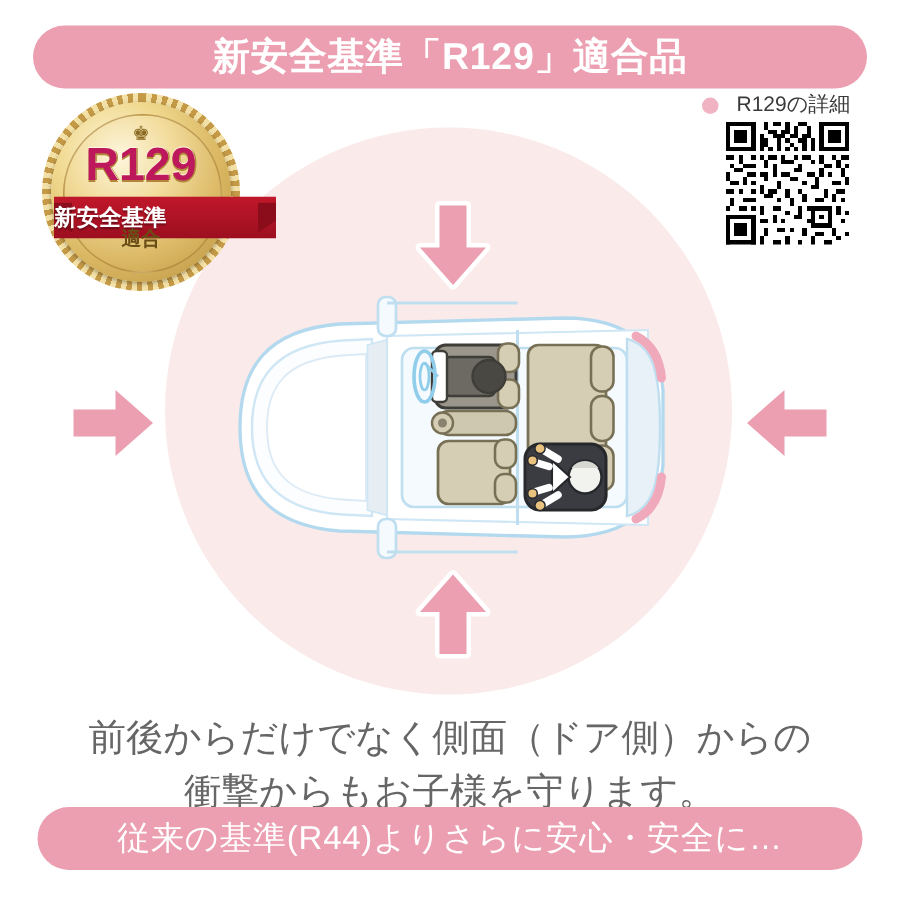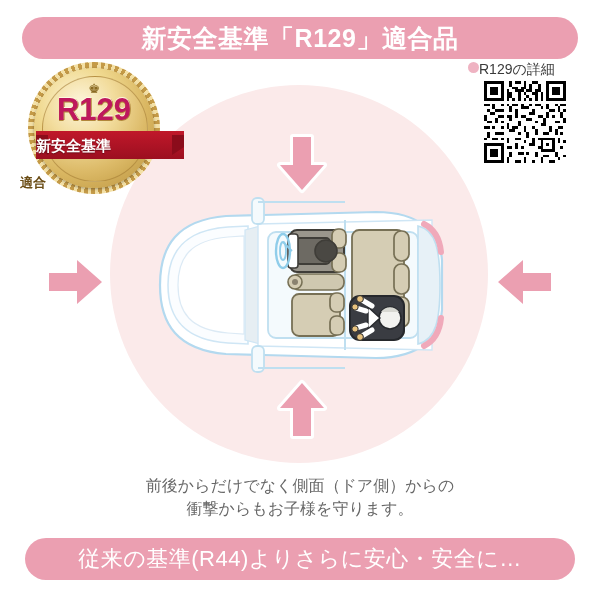--- a/index.html
+++ b/index.html
@@ -71,44 +71,44 @@
   .badge-ribbon::before,.badge-ribbon::after{
     content:"";position:absolute;top:4px;width:12px;height:20px;background:#8b0c1b;
   }
   .badge-ribbon::before{left:0;clip-path:polygon(0 0,12px 0,12px 20px,0 12px);}
   .badge-ribbon::after{right:0;clip-path:polygon(0 0,12px 0,12px 12px,0 20px);}
   .badge-ribbon-text{
     position:relative;z-index:2;color:#fff;font-size:15px;font-weight:bold;
     line-height:1;white-space:nowrap;text-shadow:0 1px 1px rgba(0,0,0,.35);
   }
   .badge-sub{
-    position:absolute;left:0;top:108px;width:148px;text-align:left;
+    position:absolute;left:0;top:84px;width:148px;text-align:center;
     font-size:13px;font-weight:bold;color:#6a4c15;line-height:1;
   }
 
   
   .qr-block{position:absolute;left:468px;top:62px;width:120px;}
   .qr-label{
-    display:flex;align-items:flex-start;gap:0;font-size:14px;color:#3a3a3a;
+    display:flex;align-items:flex-end;gap:12px;font-size:14px;color:#3a3a3a;
     line-height:1;margin-bottom:5px;white-space:nowrap;
   }
   .qr-dot{width:11px;height:11px;border-radius:50%;background:#efb3c2;flex:0 0 auto;}
   .qr-code{width:82px;height:82px;margin-left:16px;display:block;background:#fff;}
 
   
   .arrow{position:absolute;}
   .arrow svg{display:block;}
 
   
   .car-wrap{position:absolute;left:140px;top:190px;width:320px;height:190px;}
 
   
   .caption{
     position:absolute;left:0;top:474px;width:600px;text-align:center;
-    color:#666;font-size:16px;line-height:1.45;
+    color:#666;font-size:25px;line-height:1.45;
   }
   .caption div{white-space:nowrap;}
 
   
   .bottom-banner{
     position:absolute;left:25px;top:538px;width:550px;height:42px;
     background:#eb9fb1;border-radius:21px;
     display:flex;align-items:center;justify-content:center;
   }
   .bottom-banner-text{

